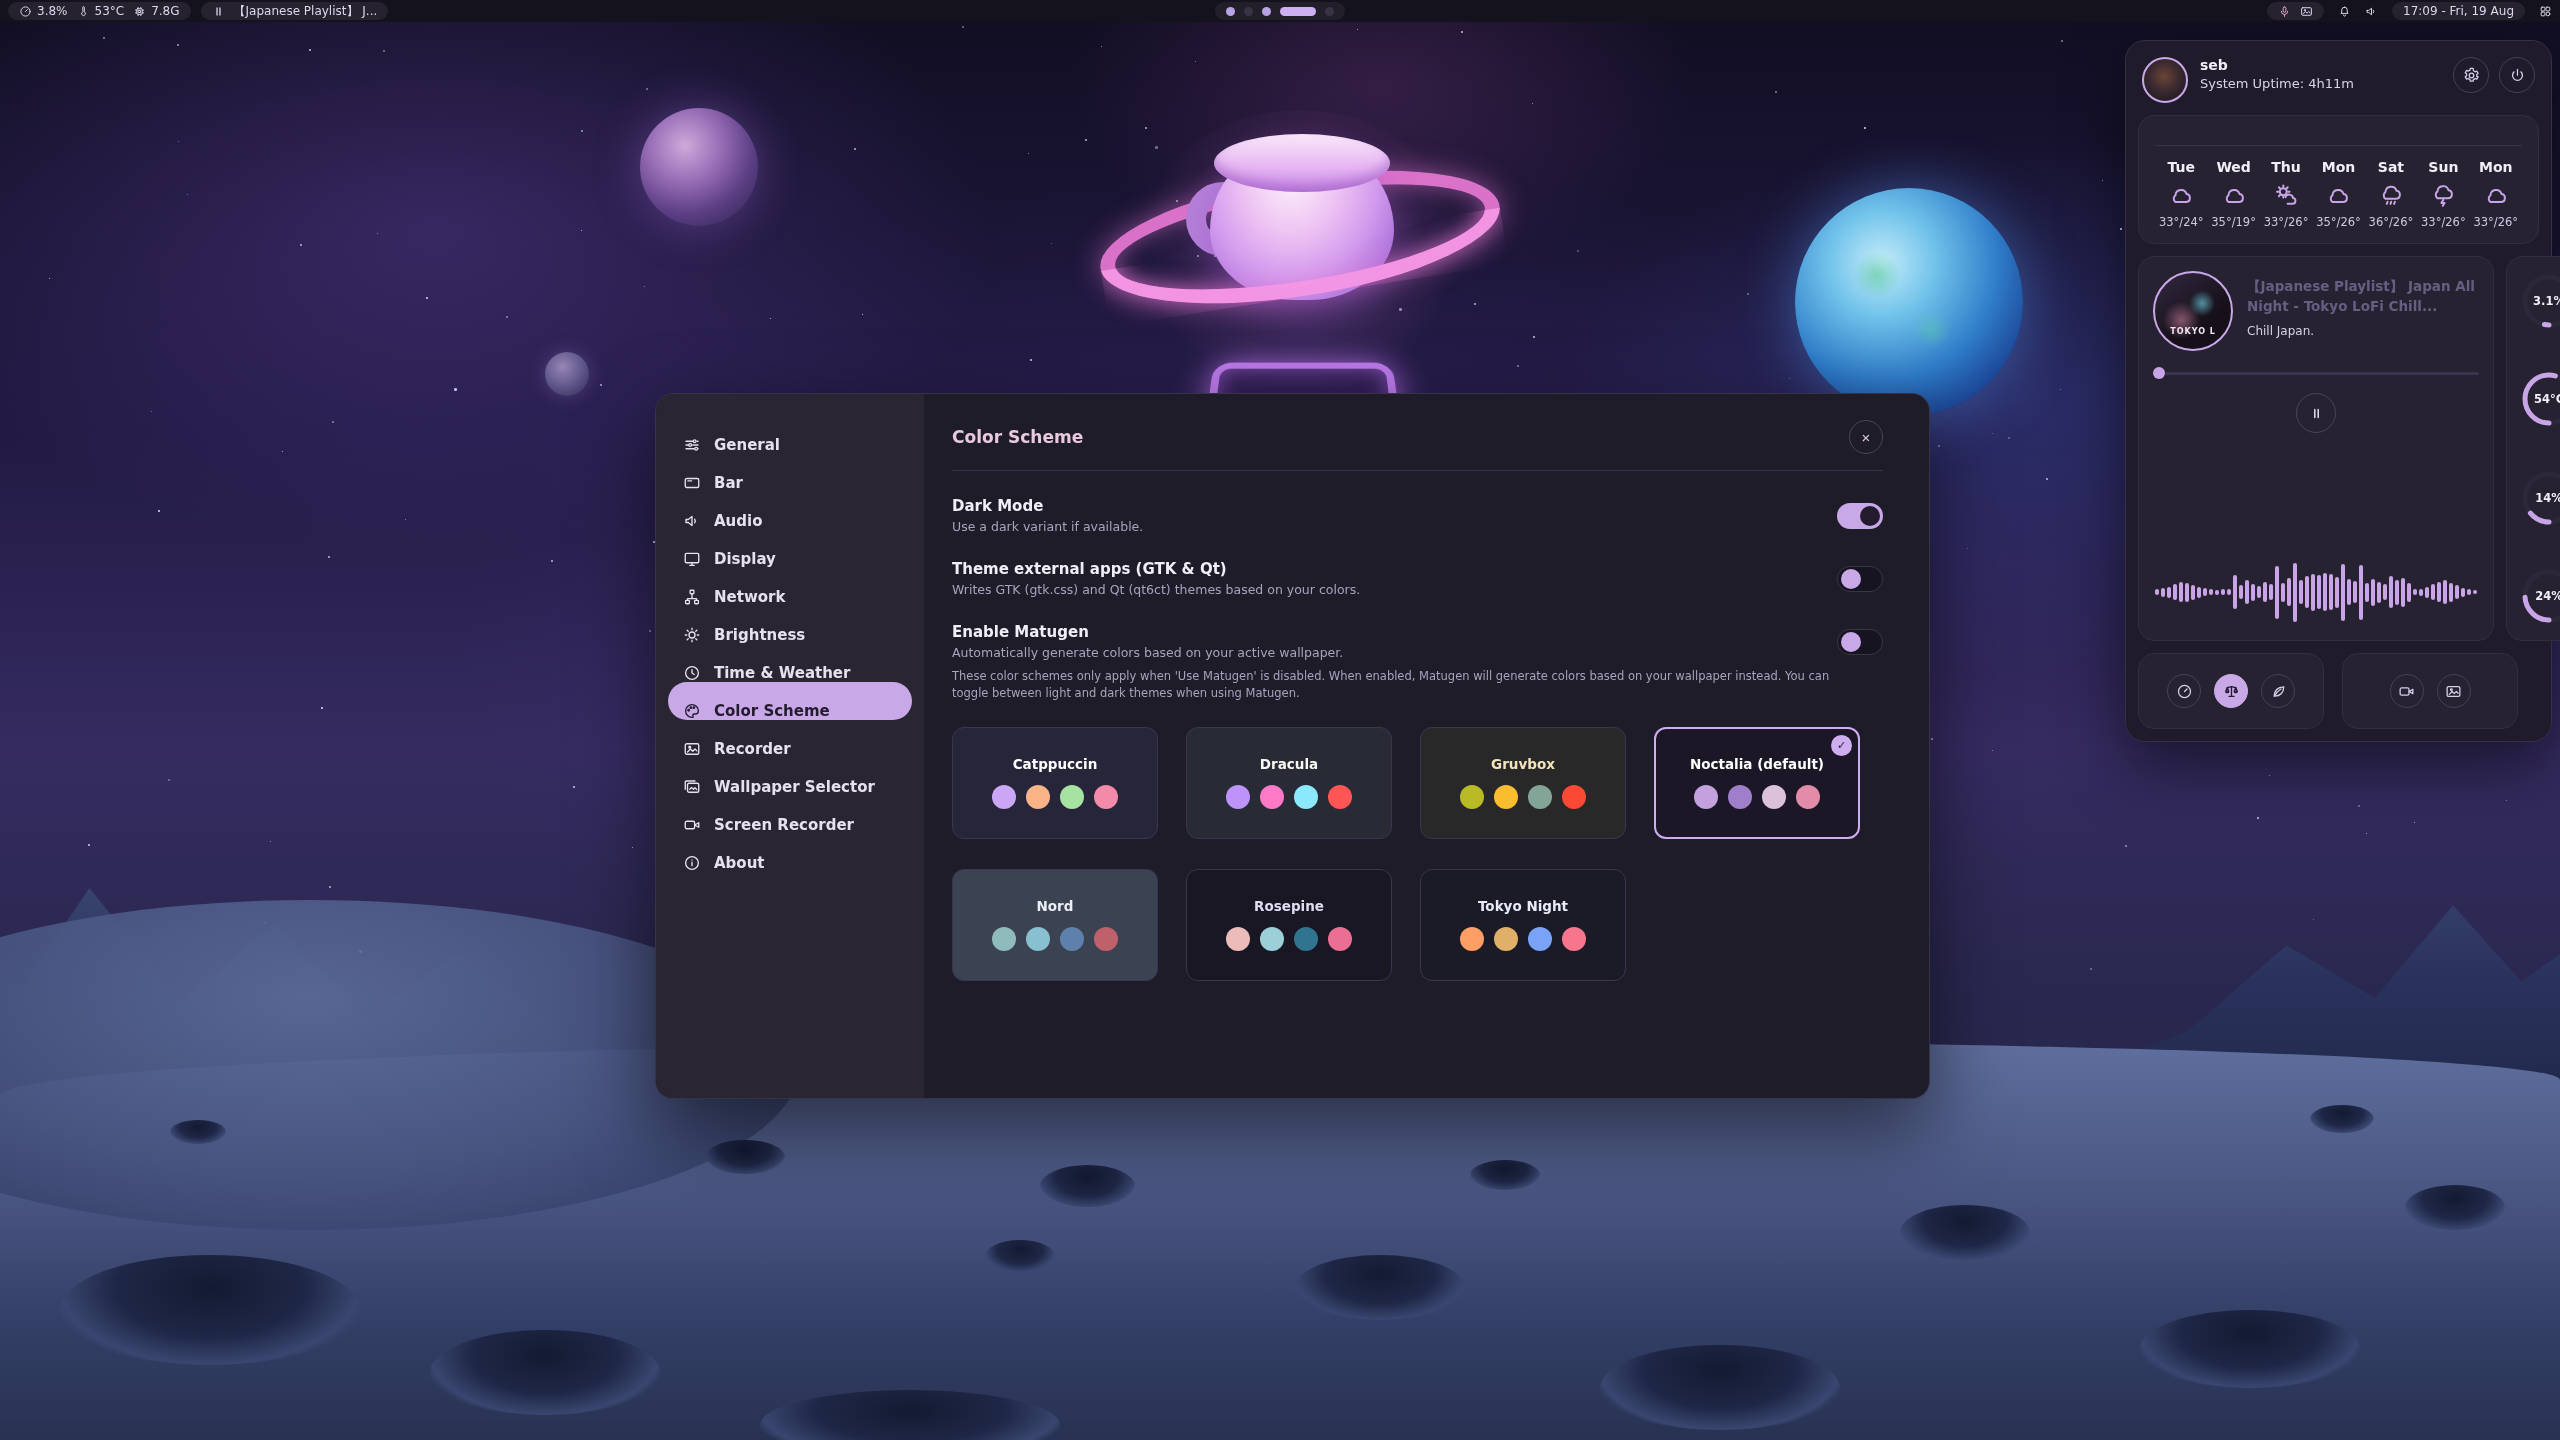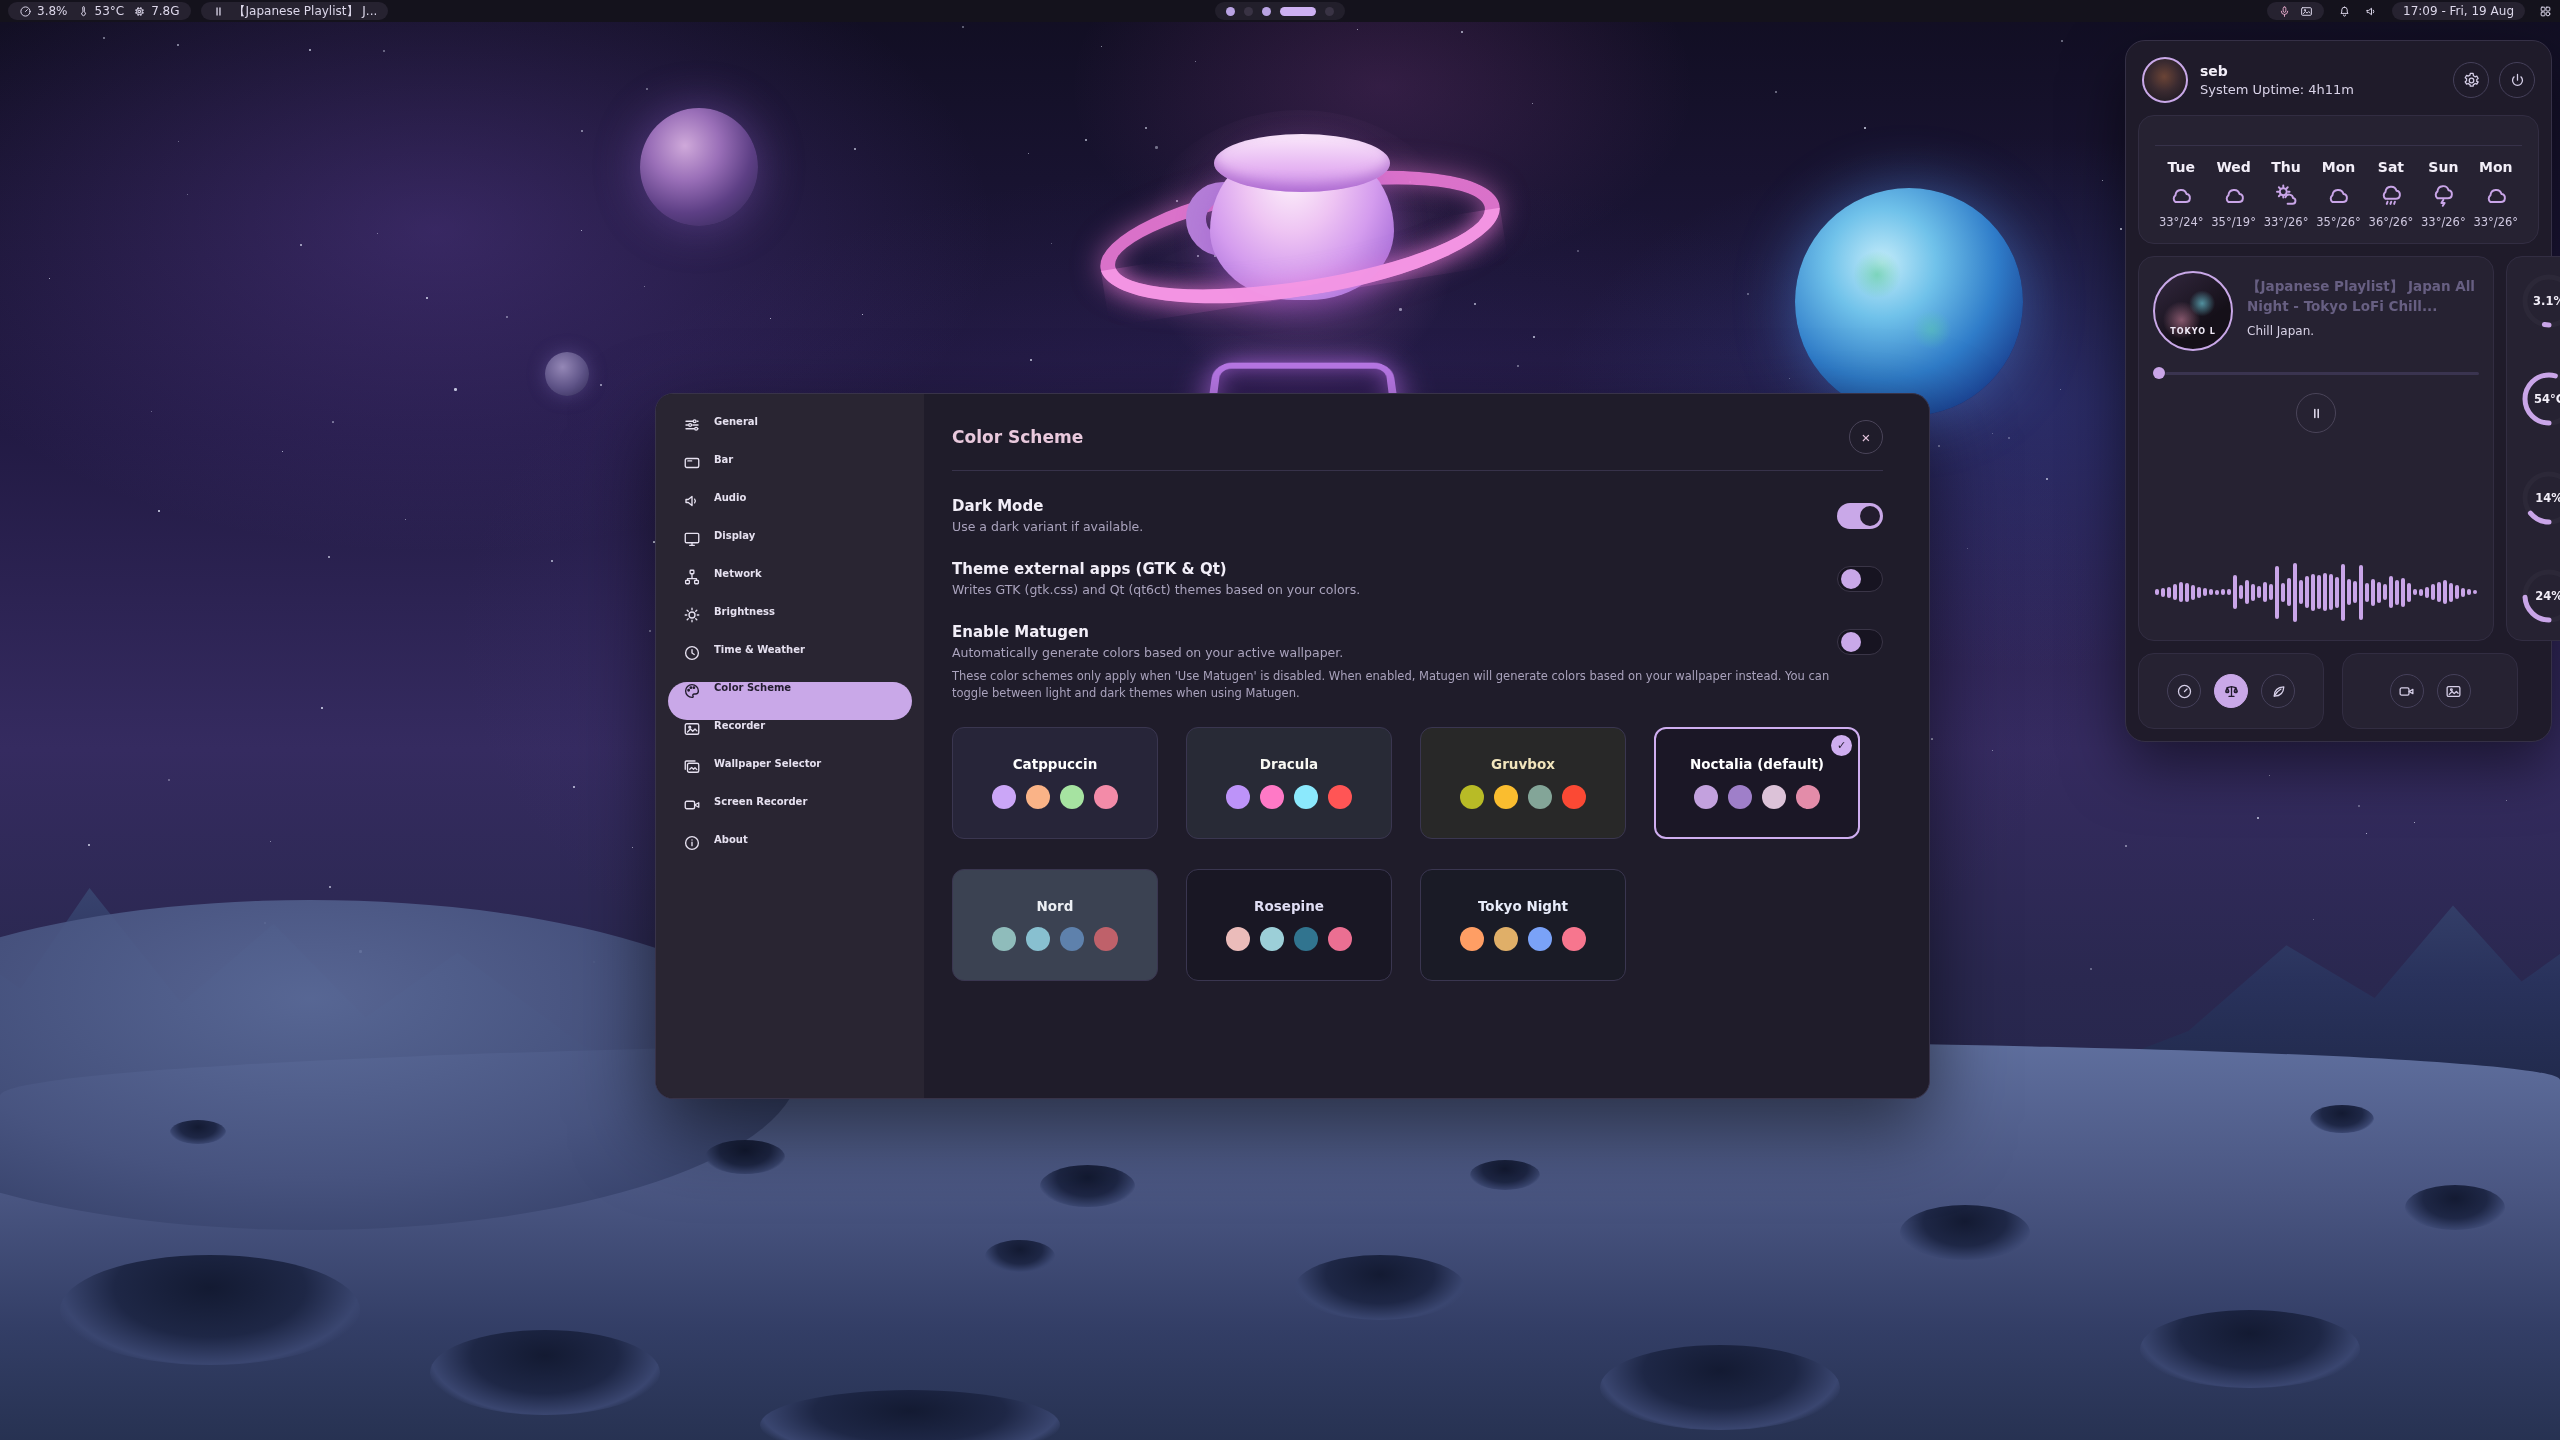--- a/index.html
+++ b/index.html
@@ -80,22 +80,22 @@
   .ws { display:inline-block; border-radius:5px; }
   .ws-occupied { width:9px; height:9px; background:#b9a3e3; border-radius:50%; }
   .ws-empty { width:9px; height:9px; background:#393344; border-radius:50%; }
   .ws-focused { width:36px; height:9px; background:#cdb0f2; }
 
   
   .settings { position:absolute; left:655px; top:393px; width:1275px; height:706px; z-index:20;
     background:#1f1c2a; border:1px solid #383349; border-radius:18px; display:flex; overflow:hidden;
     box-shadow:0 30px 80px rgba(0,0,0,.55); }
   .sw-sidebar { width:268px; background:#292532; padding:22px 12px; flex-shrink:0; }
-  .sb-item { height:38px; border-radius:19px; display:flex; align-items:flex-start; gap:13px;
-    padding:0 15px; font-size:10px; font-weight:bold; color:#e6e1f0; cursor:default; }
+  .sb-item { height:38px; border-radius:19px; display:flex; align-items:flex-end; gap:13px;
+    padding:0 15px; font-size:15px; font-weight:bold; color:#e6e1f0; cursor:default; }
   .sb-item .ic svg { width:18px; height:18px; }
   .sb-item.active { background:#c9a8e8; color:#221c2e; }
   .sw-content { flex:1; padding:26px 46px 0 28px; position:relative; }
   .sw-head { display:flex; align-items:center; justify-content:space-between; }
   .sw-title { font-size:17px; font-weight:bold; color:#e9c9dd; }
   .close-btn { width:34px; height:34px; border-radius:50%; border:1px solid #4a4459; background:none;
     color:#e8c8e0; font-size:15px; line-height:1; display:flex; align-items:center; justify-content:center; }
   .sw-divider { border-bottom:1px solid #37324a; margin-top:16px; }
   .toggle-row { margin-top:26px; display:flex; align-items:center; justify-content:space-between; }
   .tg-title { font-size:15px; font-weight:bold; color:#f2eef8; }
@@ -115,21 +115,21 @@
   .sc-dots { display:flex; gap:10px; }
   .dot { width:24px; height:24px; border-radius:50%; }
   .badge { position:absolute; top:6px; right:6px; width:21px; height:21px; border-radius:50%;
     background:#cfaef0; color:#221c2e; font-size:11px; display:flex; align-items:center; justify-content:center; font-weight:bold; }
 
   
   .side-panel { position:absolute; right:8px; top:40px; width:427px; height:702px; z-index:20;
     background:#1f1b2a; border:1px solid #353046; border-radius:20px; padding:12px;
     display:flex; flex-direction:column; gap:12px; box-shadow:0 24px 60px rgba(0,0,0,.5); }
   .card { background:#262232; border:1px solid #322d42; border-radius:16px; }
-  .user-row { display:flex; align-items:center; gap:12px; padding:4px 4px 0 4px; }
+  .user-row { display:flex; gap:12px; padding:4px 4px 0 4px; }
   .avatar { width:46px; height:46px; border-radius:50%; border:2px solid #c9a8e8;
     background:radial-gradient(circle at 48% 42%, #6b4436 0%, #3a2a30 45%, #221c24 80%); flex-shrink:0; }
   .user-name { font-size:14px; font-weight:bold; color:#f2eef8; }
   .user-uptime { font-size:13px; color:#d9d3e8; margin-top:3px; }
   .user-actions { margin-left:auto; display:flex; gap:10px; }
   .round-btn { width:36px; height:36px; border-radius:50%; border:1px solid #45405a; background:none;
     color:#d6cfe8; display:flex; align-items:center; justify-content:center; }
   .round-btn svg { width:17px; height:17px; }
   .round-btn.active { background:#c9a8e8; border-color:#c9a8e8; color:#221c2e; }
 

